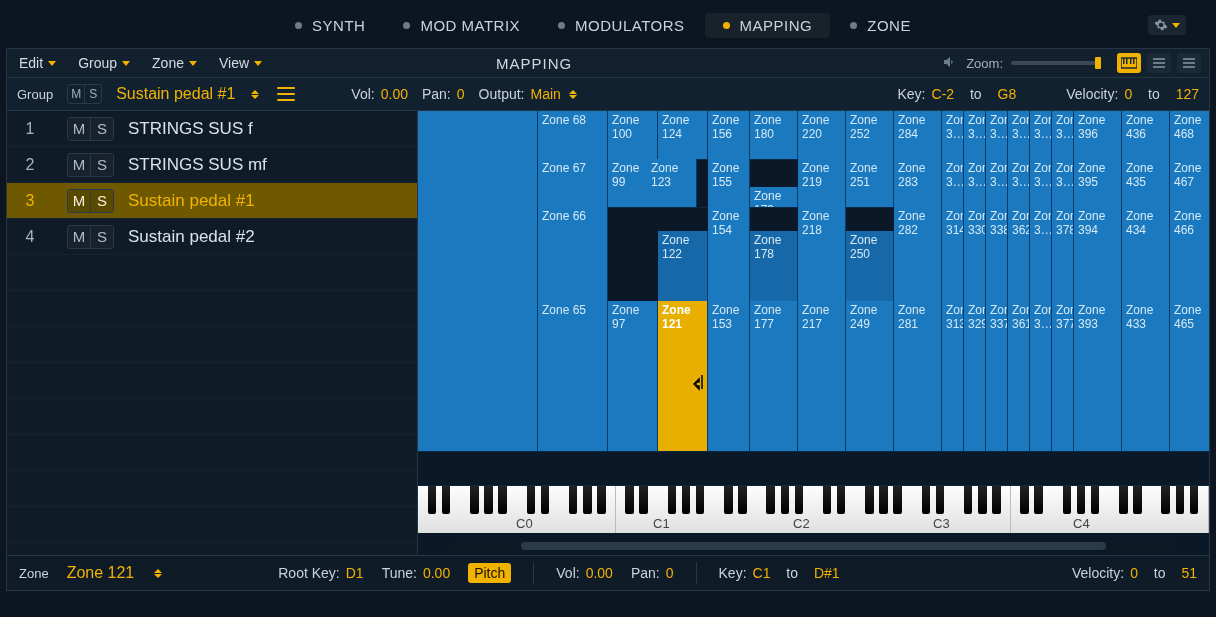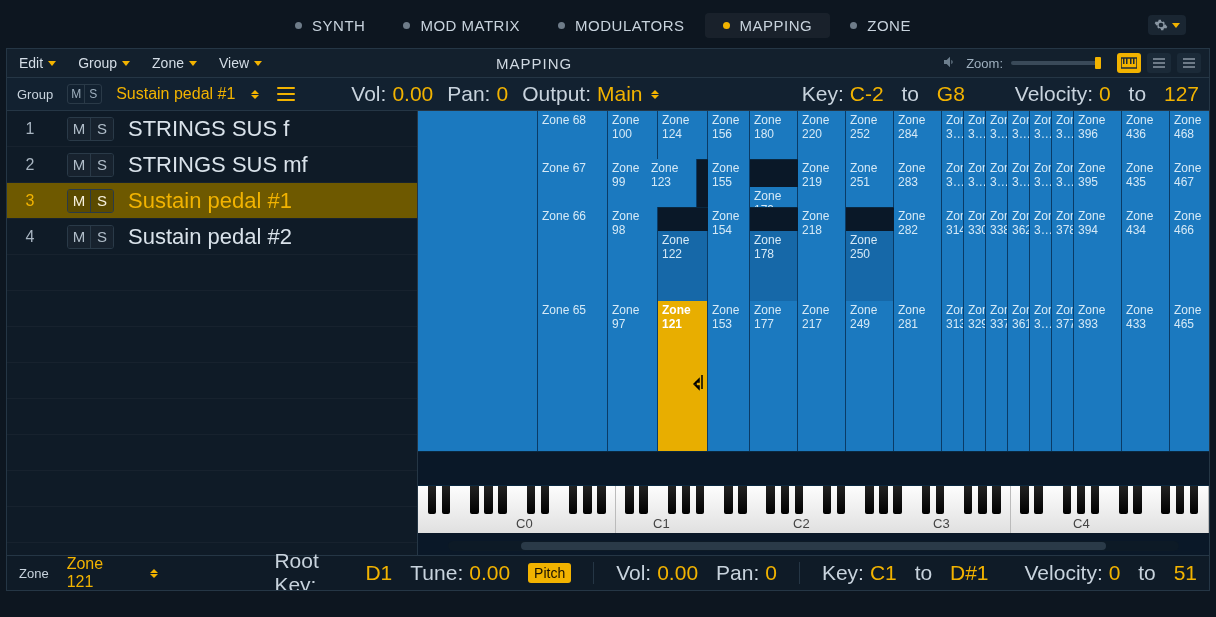--- a/index.html
+++ b/index.html
@@ -26,21 +26,21 @@
 .zoom-slider{width:90px;height:4px;background:#3a4a59;position:relative;border-radius:2px}
 .zoom-slider .thumb{position:absolute;right:0;top:-4px;width:6px;height:12px;background:#f2b300;border-radius:1px}
 .speaker-icon svg{width:16px;height:16px;fill:#6d7f8e}
 .viewmode{display:flex;gap:6px;margin-left:8px}
 .vmbtn{width:24px;height:20px;display:flex;align-items:center;justify-content:center;border-radius:3px;background:#1b2a38}
 .vmbtn.active{background:#f2b300;color:#1b2a38}
 .vmbtn svg{width:16px;height:14px}
 
 
 .headerrow{height:32px;display:flex;align-items:center;gap:14px;padding:0 10px;border-bottom:1px solid #253645;background:#122130}
-.hr-block{display:flex;align-items:center;gap:6px;font-size:21px}
+.hr-block{display:flex;align-items:center;gap:6px;font-size:14px}
 .hr-label{color:#c8d3dd}
 .hr-val{color:#f2b300}
 .tiny-ms{display:inline-flex;border:1px solid #2a3a48;border-radius:3px;overflow:hidden;height:18px}
 .tiny-ms span{width:16px;text-align:center;font-size:12px;color:#9fb0bf;line-height:18px;border-right:1px solid #2a3a48}
 .tiny-ms span:last-child{border-right:0}
 .dropdown-arrows{display:inline-flex;flex-direction:column;gap:1px;margin-left:2px}
 .dropdown-arrows .up{width:0;height:0;border-left:4px solid transparent;border-right:4px solid transparent;border-bottom:4px solid #f2b300}
 .dropdown-arrows .dn{width:0;height:0;border-left:4px solid transparent;border-right:4px solid transparent;border-top:4px solid #f2b300}
 .zone-list-icon{width:18px;height:14px;display:flex;flex-direction:column;justify-content:space-between;margin-left:4px}
 .zone-list-icon span{height:2px;background:#f2b300;border-radius:1px}
@@ -49,21 +49,21 @@
 .body{display:flex;height:444px}
 .sidebar{width:410px;background:#0f1b27;border-right:1px solid #253645;overflow:hidden}
 .gr-row{height:35px;display:flex;align-items:center;padding:0 10px 0 0;gap:14px;border-bottom:1px solid #17222e}
 .gr-row.selected{background:#6e5900}
 .gr-idx{width:46px;text-align:center;color:#a7b4c0;font-size:16px}
 .gr-row.selected .gr-idx{color:#f2b300}
 .ms-box{display:flex;border:1px solid #2a3a48;border-radius:3px;overflow:hidden;height:22px}
 .ms-box span{width:22px;text-align:center;line-height:22px;font-size:15px;color:#b0bdc9;background:#17222e;border-right:1px solid #2a3a48}
 .ms-box span:last-child{border-right:0}
 .gr-row.selected .ms-box span{background:#5a4a00;color:#f6f0dd}
-.gr-name{font-size:22px;color:#d9e2ea}
+.gr-name{font-size:17px;color:#d9e2ea}
 .gr-row.selected .gr-name{color:#f2b300}
 
 .map{flex:1;position:relative;overflow:hidden;background:#0a1828}
 .grid{position:absolute;left:0;top:0;right:0;bottom:69px}
 .zone-row{position:absolute;left:0;right:0;border-bottom:1px solid #0a2840}
 .zone-cell{position:absolute;top:0;bottom:0;background:#1b79bf;border-right:1px solid #0a3b66;box-sizing:border-box;padding:3px 4px;font-size:12px;color:#d5e9f6;overflow:hidden;white-space:normal;line-height:1.15}
 .zone-cell.variant{background:#1668a8}
 .zone-cell.sel{background:#e8ae00;color:#fff;font-weight:600}
 
 .keyboard{position:absolute;left:0;right:0;bottom:22px;height:47px;background:#fff;border-top:1px solid #0a2840}
@@ -288,21 +288,20 @@
               <div class="zone-cell" style="left: 568px; width: 22px;">Zone 3…</div>
               <div class="zone-cell" style="left: 590px; width: 22px;">Zone 3…</div>
               <div class="zone-cell" style="left: 612px; width: 22px;">Zone 3…</div>
               <div class="zone-cell" style="left: 634px; width: 22px;">Zone 3…</div>
               <div class="zone-cell" style="left: 656px; width: 48px;">Zone 395</div>
               <div class="zone-cell" style="left: 704px; width: 48px;">Zone 435</div>
               <div class="zone-cell" style="left: 752px; width: 48px;">Zone 467</div>
             </div>
             <div class="zone-row" style="top: 96px; height: 94px;">
               <div class="zone-cell" style="left: 120px; width: 70px;">Zone 66</div>
-              <div class="zone-cell" style="left: 190px; width: 50px;">Zone 98</div>
               <div class="zone-cell variant" style="left: 240px; width: 50px; top: 24px; bottom: 0px;">Zone 122</div>
               <div class="zone-cell" style="left: 290px; width: 42px;">Zone 154</div>
               <div class="zone-cell variant" style="left: 332px; width: 48px; top: 24px; bottom: 0px;">Zone 178</div>
               <div class="zone-cell" style="left: 380px; width: 48px;">Zone 218</div>
               <div class="zone-cell variant" style="left: 428px; width: 48px; top: 24px; bottom: 0px;">Zone 250</div>
               <div class="zone-cell" style="left: 476px; width: 48px;">Zone 282</div>
               <div class="zone-cell" style="left: 524px; width: 22px;">Zone 314</div>
               <div class="zone-cell" style="left: 546px; width: 22px;">Zone 330</div>
               <div class="zone-cell" style="left: 568px; width: 22px;">Zone 338</div>
               <div class="zone-cell" style="left: 590px; width: 22px;">Zone 362</div>

